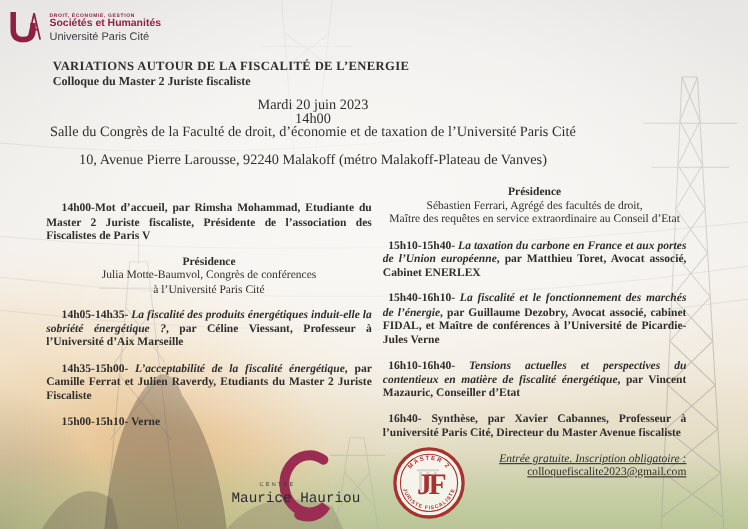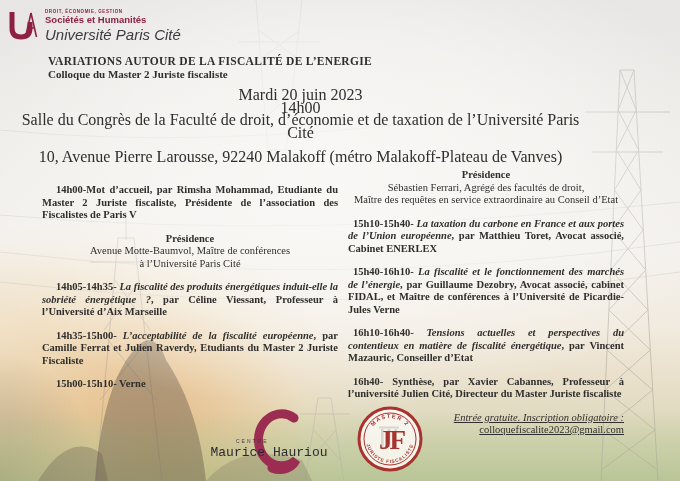--- a/index.html
+++ b/index.html
@@ -21,26 +21,26 @@
   .bg-grass{position:absolute;left:0;bottom:0;width:100%;height:70px;
     background:linear-gradient(180deg,rgba(186,198,146,0) 0%,rgba(178,192,138,0.40) 45%,rgba(158,178,118,0.55) 100%);}
   .bg-art{position:absolute;left:0;top:0;}
   .bg-wash{position:absolute;inset:0;
     background:radial-gradient(ellipse 58% 50% at 50% 36%,rgba(251,250,248,0.82) 0%,rgba(251,250,248,0.55) 55%,rgba(251,250,248,0.05) 100%);}
   
   .uni-logo{position:absolute;top:9px;left:8px;display:flex;align-items:center;gap:5px;z-index:5;}
   .uni-text{font-family:"Liberation Sans",sans-serif;line-height:1.15;}
   .uni-sector{font-size:4.5px;letter-spacing:0.6px;font-weight:bold;color:#8e2044;margin-bottom:1px;}
   .uni-division{font-size:9.5px;font-weight:bold;color:#8e2044;}
-  .uni-name{font-size:15px;color:#3b3b42;font-style:italic;}
+  .uni-name{font-size:10px;color:#3b3b42;}
   
   .title-block{position:absolute;top:55px;left:0;width:636px;text-align:left;z-index:5;padding-left:48px;}
   .main-title{font-size:11.5px;font-weight:bold;letter-spacing:0.3px;}
   .subtitle{font-size:11px;font-weight:bold;margin-top:1px;}
-  .event-block{position:absolute;top:89px;left:0;width:569px;text-align:center;font-size:16px;line-height:12.5px;z-index:5;margin-left:16px;}
+  .event-block{position:absolute;top:89px;left:0;width:569px;text-align:center;font-size:13px;line-height:12.5px;z-index:5;}
   .event-address{margin-top:12px;}
   
   .col{position:absolute;font-size:10.5px;line-height:12.5px;z-index:5;}
   .col-left{left:42px;top:184px;width:296px;}
   .col-right{left:348px;top:169px;width:276px;}
   .session{margin:0 0 11px 0;text-align:justify;text-indent:14px;font-weight:bold;}
   .col-right .session{text-indent:5px;}
   .talk-title{font-style:italic;}
   .presidence{text-align:center;margin:0 0 11px 0;}
   .pres-label{font-weight:bold;}
@@ -135,38 +135,38 @@
     <div>Mardi 20 juin 2023</div>
     <div>14h00</div>
     <div>Salle du Congrès de la Faculté de droit, d’économie et de taxation de l’Université Paris Cité</div>
     <div class="event-address">10, Avenue Pierre Larousse, 92240 Malakoff (métro Malakoff-Plateau de Vanves)</div>
   </div>
 
   <div class="col col-left">
     <p class="session"><span>14h00-</span><i class="talk-title"></i><span>Mot d’accueil, par Rimsha Mohammad, Etudiante du Master 2 Juriste fiscaliste, Présidente de l’association des Fiscalistes de Paris V</span></p>
     <div class="presidence">
       <div class="pres-label">Présidence</div>
-      <div>Avenue Motte-Baumvol, Maître de conférences</div>
+      <div>Julia Motte-Baumvol, Congrès de conférences</div>
       <div>à l’Université Paris Cité</div>
     </div>
     <p class="session"><span>14h05-14h35- </span><i class="talk-title">La fiscalité des produits énergétiques induit-elle la sobriété énergétique ?</i><span>, par Céline Viessant, Professeur à l’Université d’Aix Marseille</span></p>
-    <p class="session"><span>14h35-15h00- </span><i class="talk-title">L’acceptabilité de la fiscalité européenne</i><span>, par Camille Ferrat et Julien Raverdy, Etudiants du Master 2 Juriste Fiscaliste</span></p>
+    <p class="session"><span>14h35-15h00- </span><i class="talk-title">L’acceptabilité de la fiscalité énergétique</i><span>, par Camille Ferrat et Julien Raverdy, Etudiants du Master 2 Juriste Fiscaliste</span></p>
     <p class="session"><span>15h00-15h10- </span><i class="talk-title"></i><span>Verne</span></p>
   </div>
 
   <div class="col col-right">
     <div class="presidence">
       <div class="pres-label">Présidence</div>
       <div>Sébastien Ferrari, Agrégé des facultés de droit,</div>
       <div>Maître des requêtes en service extraordinaire au Conseil d’Etat</div>
     </div>
     <p class="session"><span>15h10-15h40- </span><i class="talk-title">La taxation du carbone en France et aux portes de l’Union européenne</i><span>, par Matthieu Toret, Avocat associé, Cabinet ENERLEX</span></p>
     <p class="session"><span>15h40-16h10- </span><i class="talk-title">La fiscalité et le fonctionnement des marchés de l’énergie</i><span>, par Guillaume Dezobry, Avocat associé, cabinet FIDAL, et Maître de conférences à l’Université de Picardie-Jules Verne</span></p>
     <p class="session"><span>16h10-16h40- </span><i class="talk-title">Tensions actuelles et perspectives du contentieux en matière de fiscalité énergétique</i><span>, par Vincent Mazauric, Conseiller d’Etat</span></p>
-    <p class="session"><span>16h40- </span><i class="talk-title"></i><span>Synthèse, par Xavier Cabannes, Professeur à l’université Julien Cité, Directeur du Master Juriste fiscaliste</span></p>
+    <p class="session"><span>16h40- </span><i class="talk-title"></i><span>Synthèse, par Xavier Cabannes, Professeur à l’université Paris Cité, Directeur du Master Avenue fiscaliste</span></p>
     <div class="registration">
       <div class="reg-notice">Entrée gratuite. Inscription obligatoire :</div>
       <div class="reg-email">colloquefiscalite2023@gmail.com</div>
     </div>
   </div>
 
   <div class="hauriou">
     <svg class="hauriou-c" width="60" height="68" viewBox="0 0 60 68">
       <path d="M50,11 A 23,26 0 1 0 52,53 C 48,61 38,65 28,61" fill="none" stroke="#9b2d52" stroke-width="9" stroke-linecap="round"></path>
     </svg>

